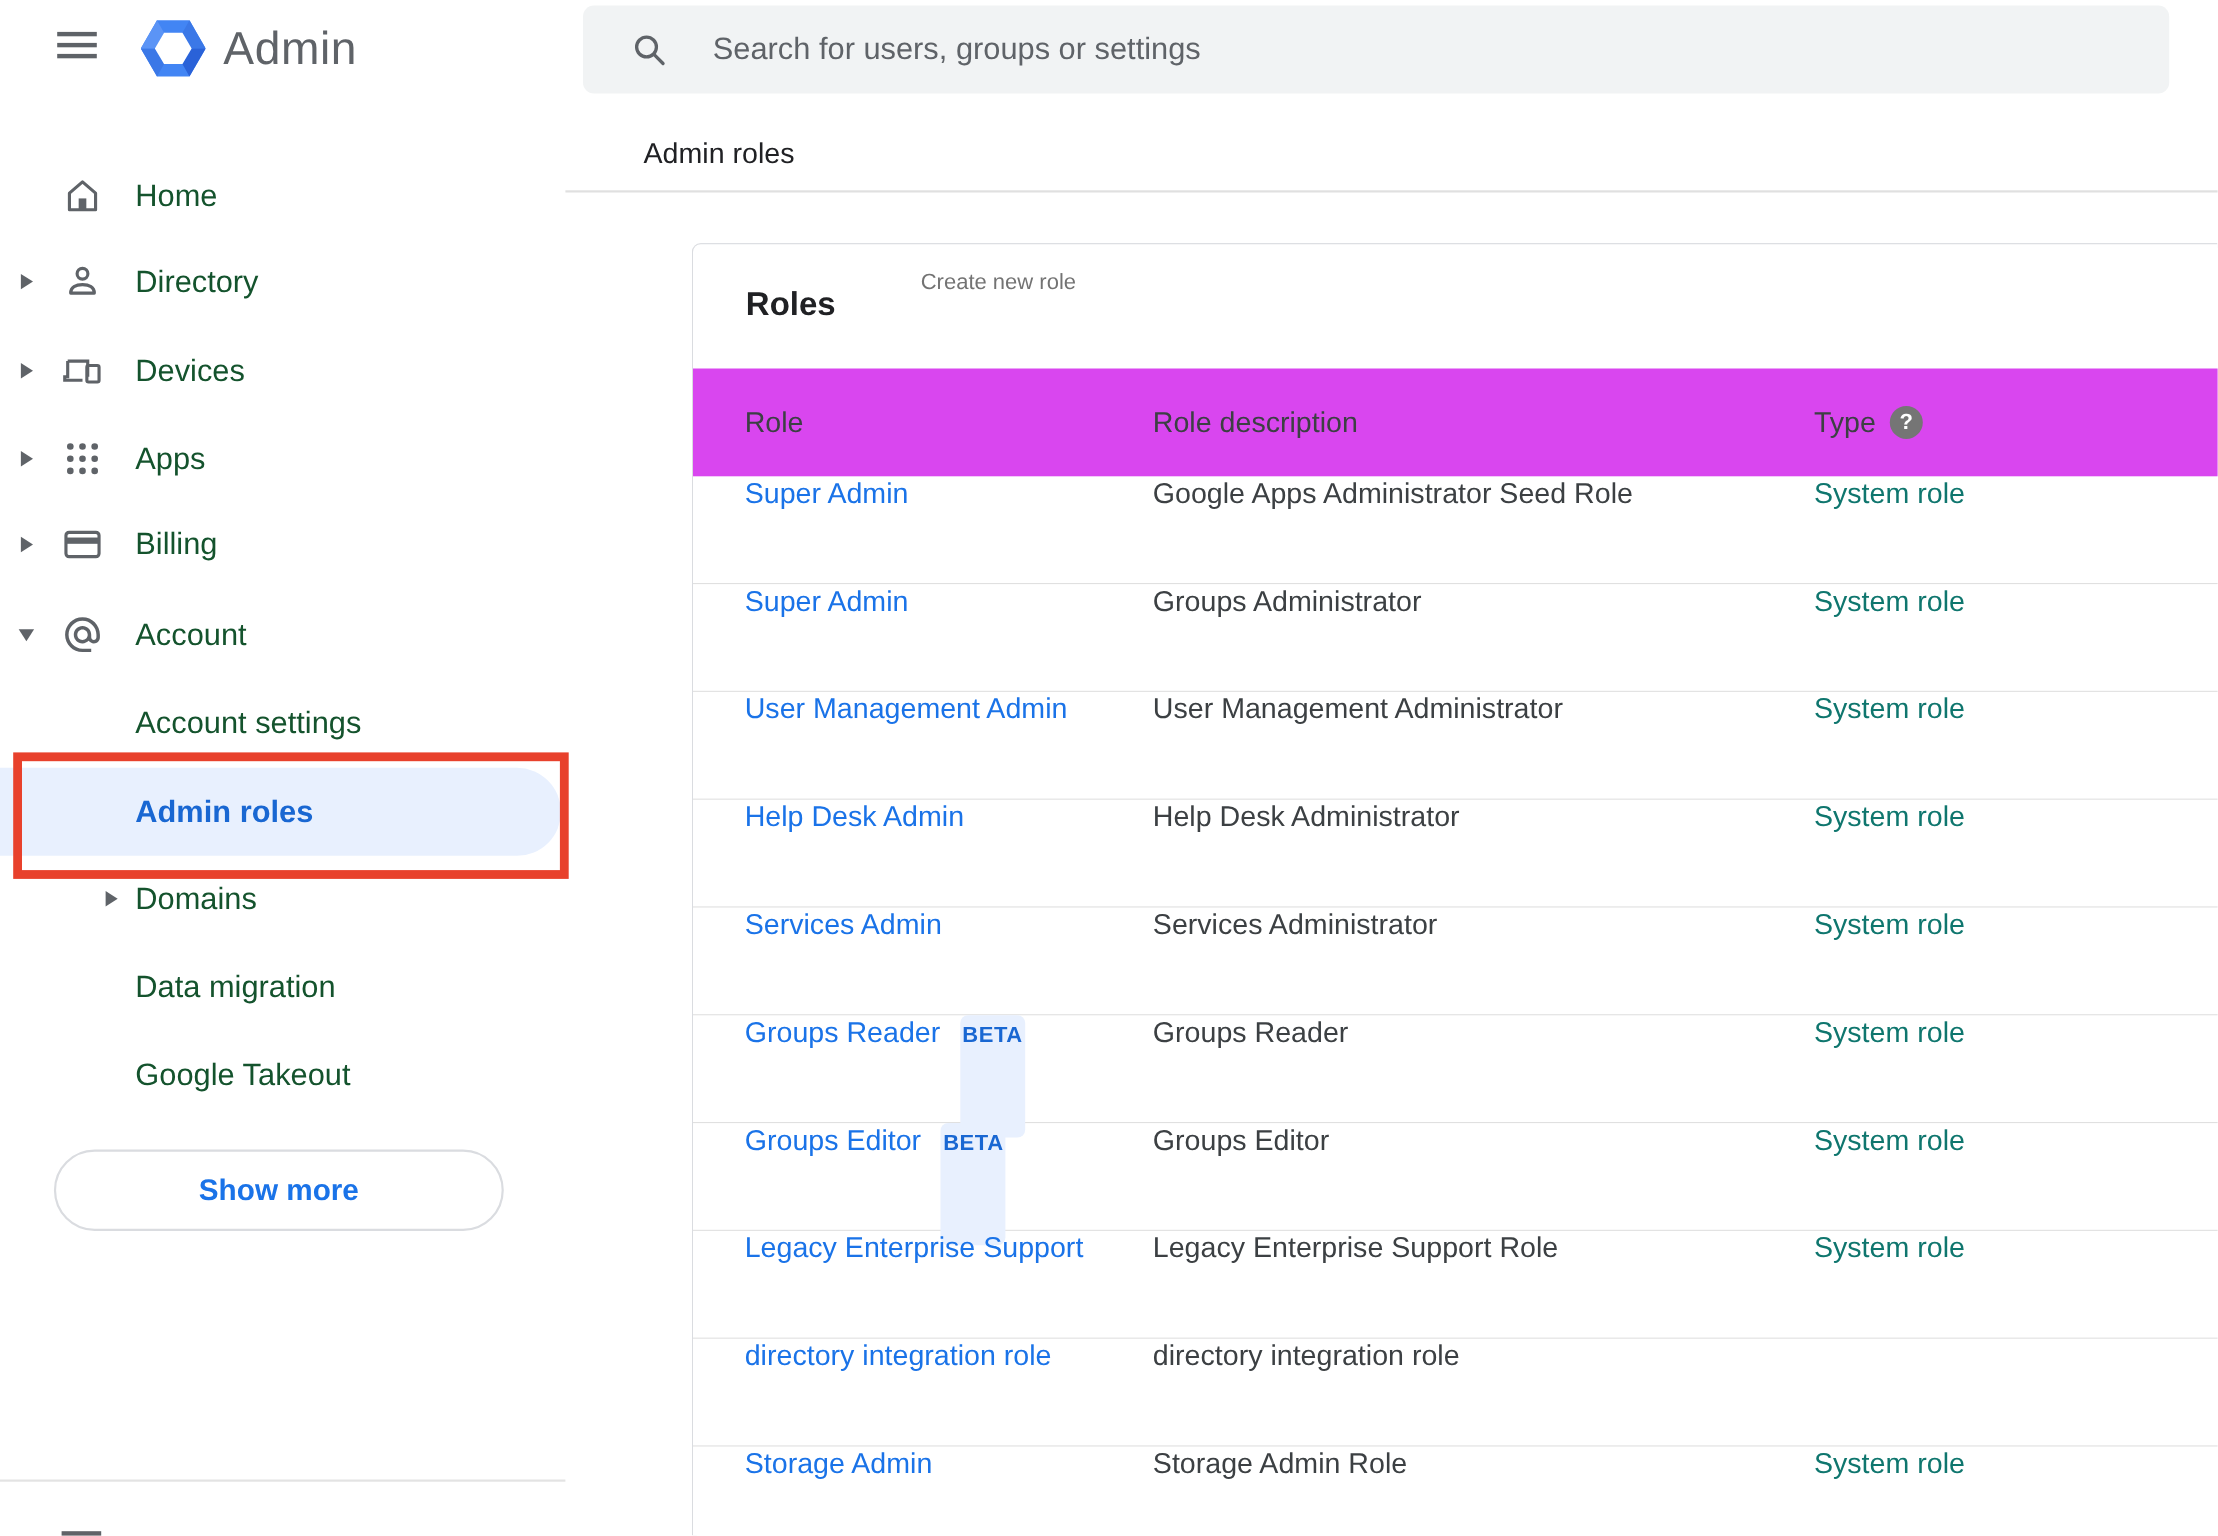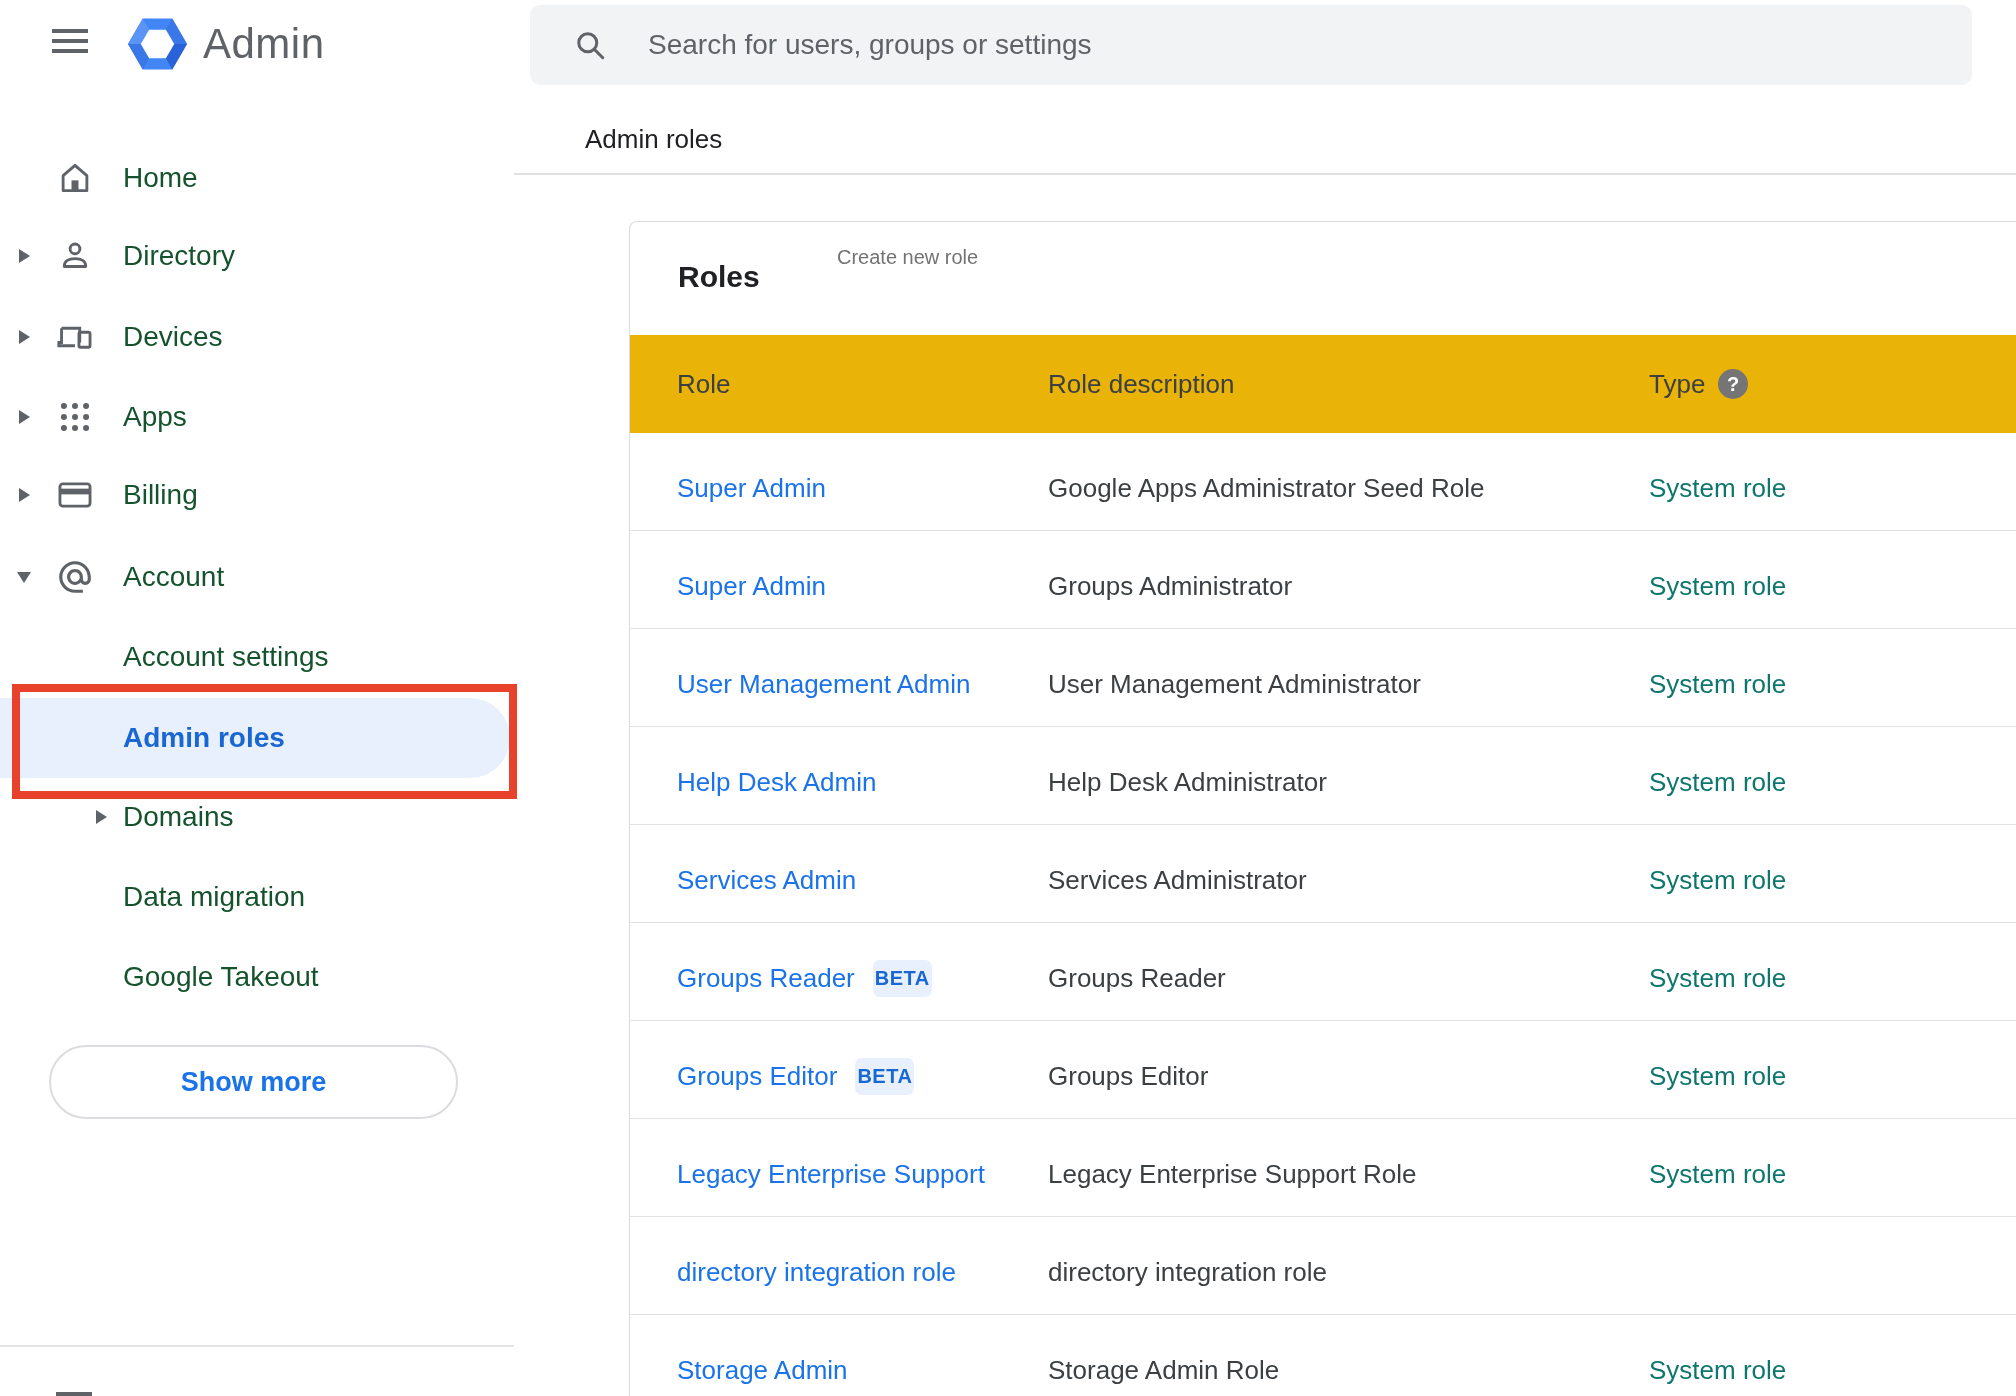--- a/index.html
+++ b/index.html
@@ -44,32 +44,32 @@
   .top-divider { position:absolute; left:514px; top:173px; width:1502px; height:2px; background:#e0e0e0; }
 
   
   .card { position:absolute; left:629px; top:221px; width:1387px; height:1175px;
     background:#fff; border-left:1px solid #dadce0; border-top:1px solid #dadce0;
     border-radius:8px 0 0 0; }
   .card-header { position:relative; height:113px; }
   .card-title { position:absolute; left:48px; top:38px; font-size:30px; font-weight:700; color:#202124; }
   .create-link { position:absolute; left:207px; top:24px; font-size:20px; color:#737373; cursor:pointer; white-space:nowrap; }
 
-  .table-header { position:relative; height:98px; background:#eab308; }
+  .table-header { position:relative; height:98px; background:#d946ef; }
   .th { position:absolute; top:0; height:98px; display:flex; align-items:center;
     font-size:26px; color:#3c4043; white-space:nowrap; }
   .th-role { left:47px; }
   .th-desc { left:418px; }
   .th-type { left:1019px; }
   .help-circle { position:absolute; left:1088px; top:34px; width:30px; height:30px; border-radius:50%;
     background:#757575; color:#fff; font-size:20px; font-weight:700; display:flex;
     align-items:center; justify-content:center; cursor:pointer; }
 
   .roles-row { position:relative; height:98px; border-bottom:1px solid #e0e0e0; }
-  .cell { position:absolute; top:0; height:111px; display:flex; align-items:center;
+  .cell { position:absolute; top:0; height:111px; display:flex; 
     font-size:26px; white-space:nowrap; }
   .cell-role { left:47px; color:#1a73e8; }
   .role-link { cursor:pointer; }
   .beta-badge { margin-left:18px; background:#e8f0fe; color:#1967d2; font-size:20px;
     font-weight:700; padding:7px 2px; border-radius:7px; letter-spacing:0.5px; }
   .cell-desc { left:418px; color:#3c4043; }
   .cell-type { left:1019px; color:#0f766e; }
 </style>
 </head>
 <body>

